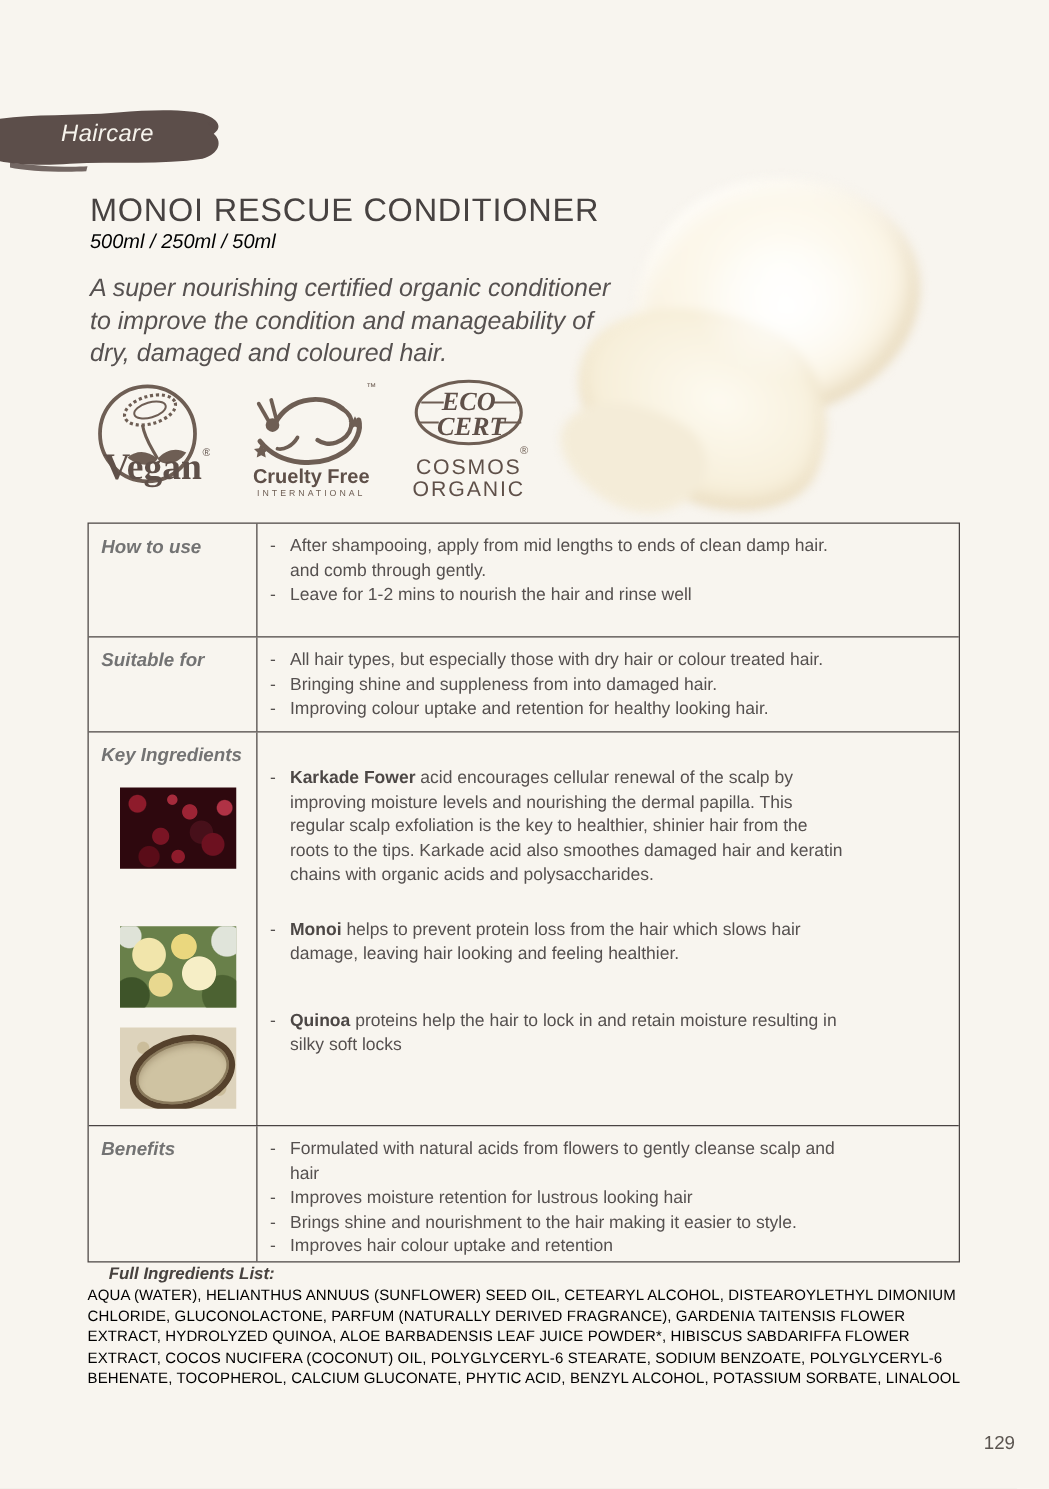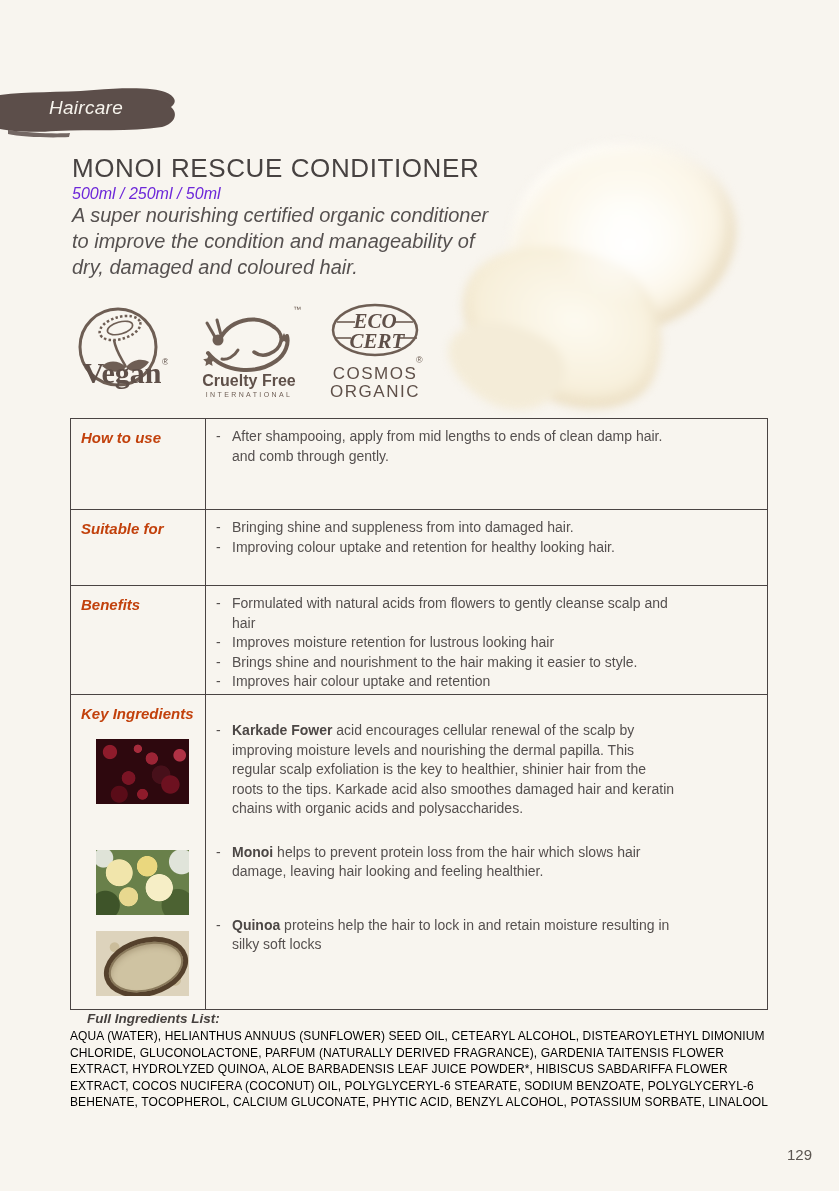--- a/index.html
+++ b/index.html
@@ -17,24 +17,24 @@
     font-style:italic; font-size:19px; color:#f6f3ec; letter-spacing:.3px;
   }
 
   
   .title {
     position:absolute; left:72px; top:153px;
     font-size:26px; font-weight:normal; letter-spacing:.6px; color:#474241;
   }
   .sizes {
     position:absolute; left:72px; top:185px;
-    font-style:italic; font-size:16px; color:#6d28d9;
+    font-style:italic; font-size:16px; color:#000000;
   }
   .description {
-    position:absolute; left:72px; top:202px; width:470px;
+    position:absolute; left:72px; top:218px; width:470px;
     font-style:italic; font-size:20px; line-height:26px; color:#565150;
     white-space:pre-line;
   }
 
   
   .smear { position:absolute; left:445px; top:136px; width:305px; height:276px; filter:blur(4px); }
   .smear > div { position:absolute; }
   .smear-a {
     left:62px; top:6px; width:230px; height:192px; transform:rotate(-7deg);
     background:radial-gradient(ellipse at 52% 42%, #fffef9 0%, #fbf5e6 55%, #f0e4c6 86%, #e7d9b8 100%);
@@ -63,21 +63,21 @@
 
   
   .info-table {
     position:absolute; left:70px; top:418px; width:698px;
     border:1px solid #4a4443; font-size:14px; line-height:19.5px;
   }
   .trow { display:flex; border-top:1px solid #4a4443; }
   .trow:first-child { border-top:none; }
   .tlabel {
     width:135px; flex:0 0 135px; border-right:1px solid #4a4443;
-    padding:9px 6px 0 10px; font-weight:bold; font-style:italic; color:#c2410c;
+    padding:9px 6px 0 10px; font-weight:bold; font-style:italic; color:#737373;
     font-size:15px;
   }
   .tcontent { flex:1; padding:8px 8px 0 10px; }
   .tcontent ul { list-style:none; }
   .tcontent li { display:flex; white-space:pre-wrap; }
   .tcontent li::before { content:"-"; flex:0 0 16px; }
   .r1 { height:90px; } .r2 { height:76px;justify-content:flex-end; } .r3 { height:109px; } .r4 { height:315px; }
   .r4 .tcontent { padding-top:26px; }
   .ki-item { display:flex; white-space:pre-wrap; }
   .ki-item::before { content:"-"; flex:0 0 16px; }
@@ -220,43 +220,32 @@
   </div>
 
   <div class="info-table">
 
     <div class="trow r1">
       <div class="tlabel">How to use</div>
       <div class="tcontent">
         <ul>
           <li>After shampooing, apply from mid lengths to ends of clean damp hair.
 and comb through gently.</li>
+          <li>Leave for 1-2 mins to nourish the hair and rinse well</li>
         </ul>
       </div>
     </div>
 
     <div class="trow r2">
       <div class="tlabel">Suitable for</div>
       <div class="tcontent">
         <ul>
+          <li>All hair types, but especially those with dry hair or colour treated hair.</li>
           <li>Bringing shine and suppleness from into damaged hair.</li>
           <li>Improving colour uptake and retention for healthy looking hair.</li>
-        </ul>
-      </div>
-    </div>
-
-    <div class="trow r3">
-      <div class="tlabel">Benefits</div>
-      <div class="tcontent">
-        <ul>
-          <li>Formulated with natural acids from flowers to gently cleanse scalp and
-hair</li>
-          <li>Improves moisture retention for lustrous looking hair</li>
-          <li>Brings shine and nourishment to the hair making it easier to style.</li>
-          <li>Improves hair colour uptake and retention</li>
         </ul>
       </div>
     </div>
 
     <div class="trow r4">
       <div class="tlabel">
         <span>Key Ingredients</span>
         <div class="photo photo-hibiscus"></div>
         <div class="photo photo-monoi"></div>
         <div class="photo photo-quinoa"></div>
@@ -273,20 +262,33 @@
           <p><strong>Monoi</strong><span> helps to prevent protein loss from the hair which slows hair
 damage, leaving hair looking and feeling healthier.</span></p>
         </div>
         <div class="ki-item ki-quinoa">
           <p><strong>Quinoa</strong><span> proteins help the hair to lock in and retain moisture resulting in
 silky soft locks</span></p>
         </div>
       </div>
     </div>
 
+    <div class="trow r3">
+      <div class="tlabel">Benefits</div>
+      <div class="tcontent">
+        <ul>
+          <li>Formulated with natural acids from flowers to gently cleanse scalp and
+hair</li>
+          <li>Improves moisture retention for lustrous looking hair</li>
+          <li>Brings shine and nourishment to the hair making it easier to style.</li>
+          <li>Improves hair colour uptake and retention</li>
+        </ul>
+      </div>
+    </div>
+
   </div>
 
   <div class="full-ing">
     <div class="full-ing-heading">Full Ingredients List:</div>
     <div class="full-ing-list">AQUA (WATER), HELIANTHUS ANNUUS (SUNFLOWER) SEED OIL, CETEARYL ALCOHOL, DISTEAROYLETHYL DIMONIUM CHLORIDE, GLUCONOLACTONE, PARFUM (NATURALLY DERIVED FRAGRANCE), GARDENIA TAITENSIS FLOWER EXTRACT, HYDROLYZED QUINOA, ALOE BARBADENSIS LEAF JUICE POWDER*, HIBISCUS SABDARIFFA FLOWER EXTRACT, COCOS NUCIFERA (COCONUT) OIL, POLYGLYCERYL-6 STEARATE, SODIUM BENZOATE, POLYGLYCERYL-6 BEHENATE, TOCOPHEROL, CALCIUM GLUCONATE, PHYTIC ACID, BENZYL ALCOHOL, POTASSIUM SORBATE, LINALOOL</div>
   </div>
 
   <div class="page-number">129</div>
 
 </div>

